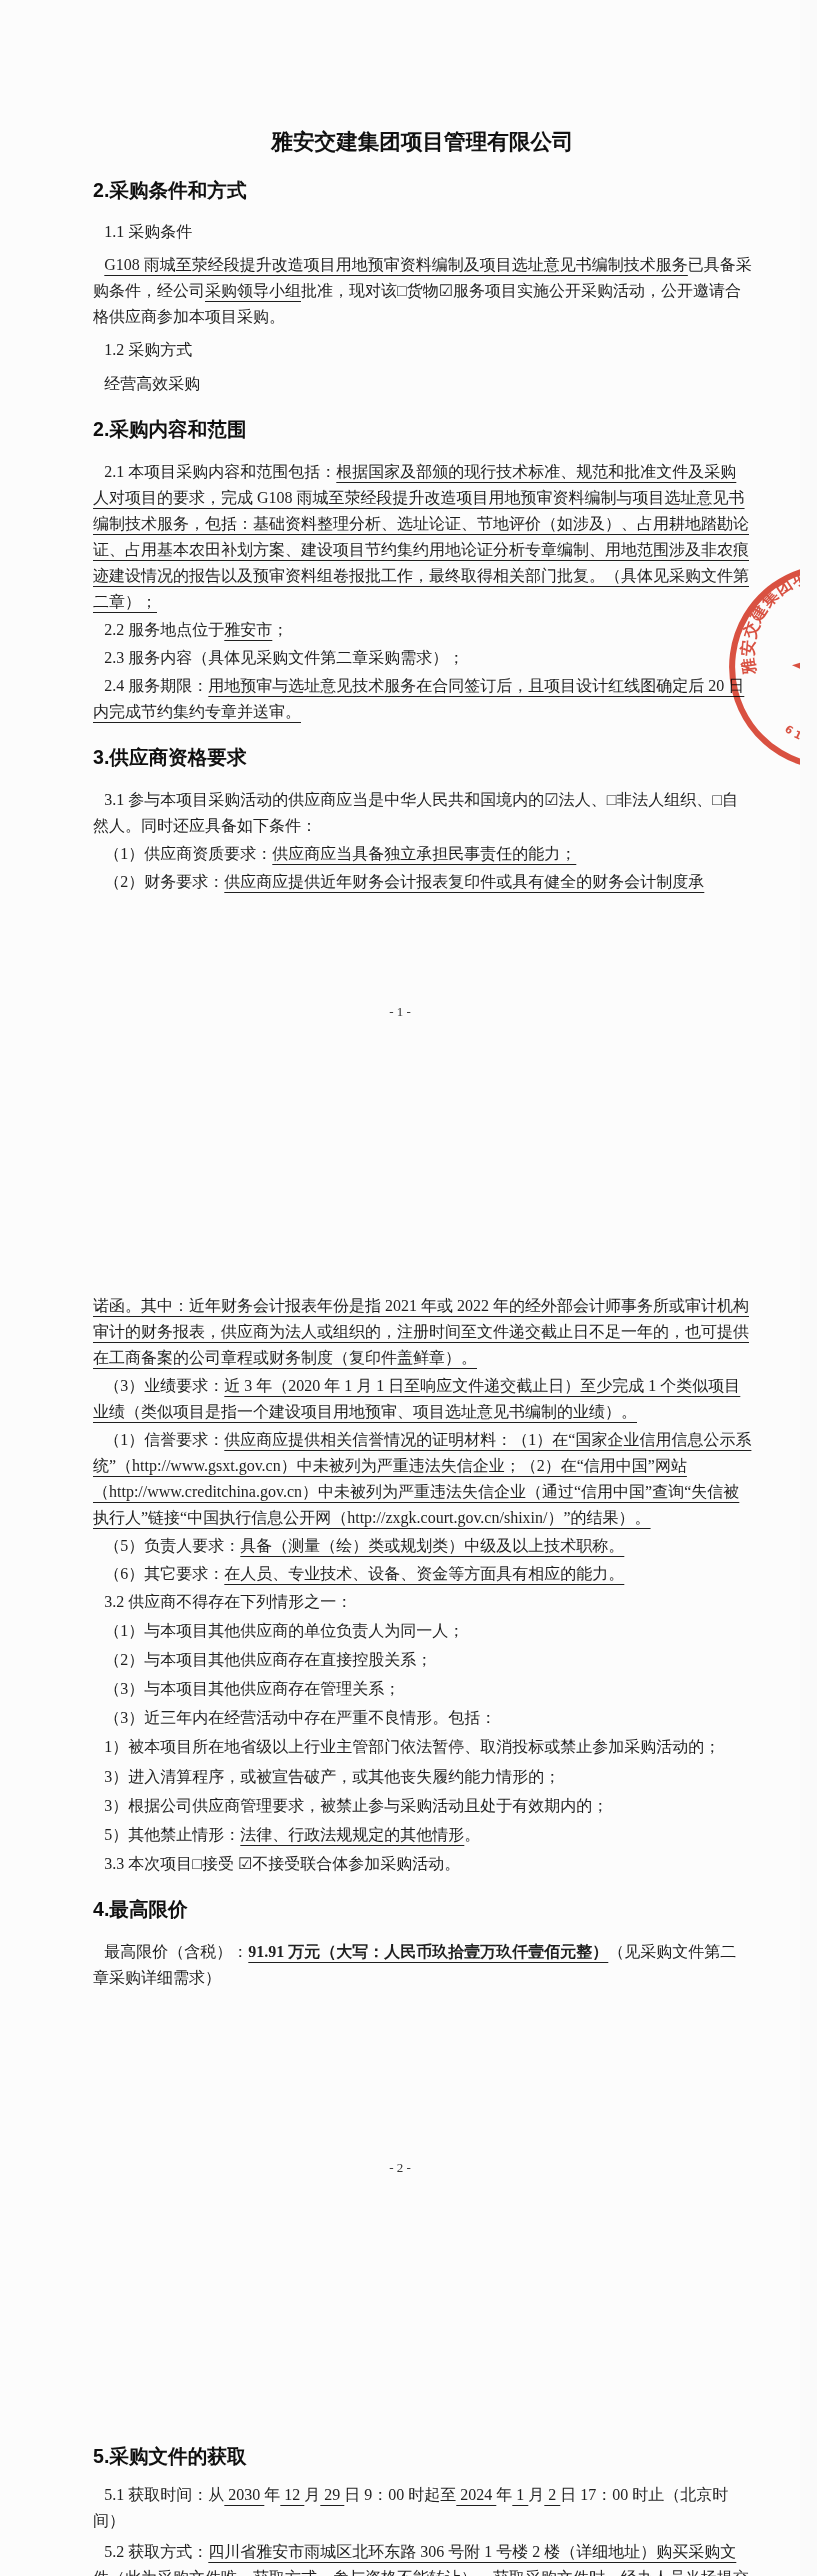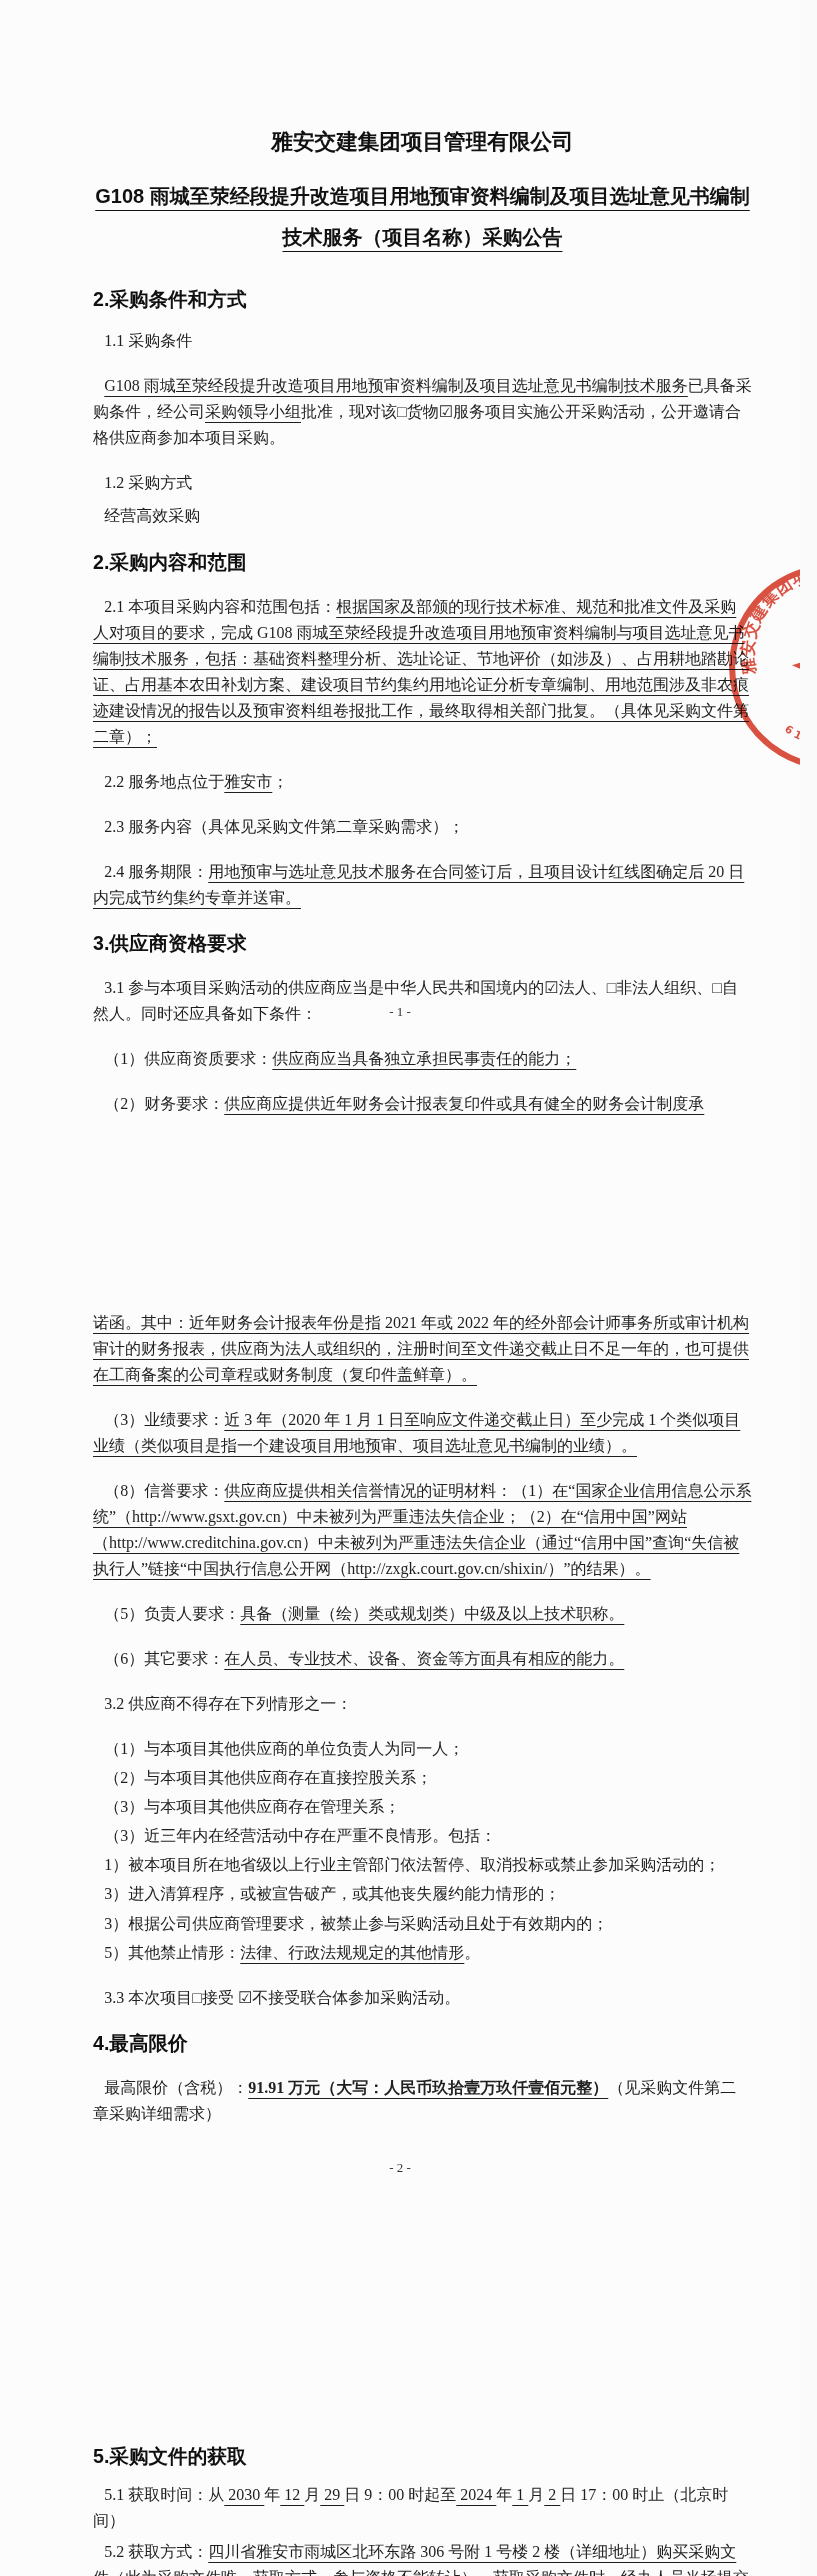--- a/index.html
+++ b/index.html
@@ -9,42 +9,41 @@
   .p1 .flow{padding-top:127px;}
   .p2 .flow{padding-top:135px;}
   .p3 .flow{padding-top:118px;}
 
   .blk{font-family:"Liberation Serif","DejaVu Serif",serif;font-size:16px;line-height:26px;color:#1f1f1f;}
   .title1{font-family:"Liberation Sans",sans-serif;font-weight:700;font-size:21.6px;line-height:30px;text-align:center;margin:0 0 18.5px 0;color:#111;}
   .title2{font-family:"Liberation Sans",sans-serif;font-weight:700;font-size:20px;line-height:41px;text-align:center;margin:0 0 29px 0;color:#111;}
   .title2 .u{text-underline-offset:7.2px;}
   .h1{font-family:"Liberation Sans",sans-serif;font-weight:700;font-size:19.6px;line-height:25px;margin:20.6px 0 16.5px 0;color:#101010;}
   .sub{margin:7.2px 0;text-indent:11.3px;}
-  .para{margin:19px 0;text-indent:11.3px;}
+  .para{margin:2px 0;text-indent:11.3px;}
   .cont{text-indent:0;}
   .item{margin:3.1px 0;text-indent:11.3px;}
   .p3 .h1{margin:14.4px 0 12.4px 0;}
   .p3 .para{margin:5.2px 0;}
   .u{text-decoration:underline;text-decoration-thickness:1px;text-underline-offset:4.6px;}
   .b{font-weight:700;text-decoration:underline;}
 
   .footer{position:absolute;top:1004px;left:0;width:100%;text-align:center;
           font-family:"Liberation Serif",serif;font-size:13px;color:#333;}
 
   .seal{position:absolute;pointer-events:none;mix-blend-mode:multiply;opacity:.88;}
   .seal svg{display:block;width:100%;height:100%;}
   .seal-edge1{left:721px;top:556px;width:222px;height:222px;transform:rotate(-14deg);}
 </style>
 </head>
 <body>
 
 <div class="page p1">
   <div class="flow">
       <div class="blk title1"><span>雅安交建集团项目管理有限公司</span></div>
-      <div class="blk title2"><span class="u">G108 雨城至荥经段提升改造项目用地预审资料编制及项目选址意见书编制技术服务（项目名称）采购公告</span></div>
       <div class="blk h1"><span>2.采购条件和方式</span></div>
       <div class="blk sub"><span>1.1 采购条件</span></div>
       <div class="blk para"><span class="u">G108 雨城至荥经段提升改造项目用地预审资料编制及项目选址意见书编制技术服务</span><span>已具备采购条件，经公司</span><span class="u">采购领导小组</span><span>批准，现对该□货物☑服务项目实施公开采购活动，公开邀请合格供应商参加本项目采购。</span></div>
       <div class="blk sub"><span>1.2 采购方式</span></div>
       <div class="blk sub"><span>经营高效采购</span></div>
       <div class="blk h1"><span>2.采购内容和范围</span></div>
       <div class="blk para"><span>2.1 本项目采购内容和范围包括：</span><span class="u">根据国家及部颁的现行技术标准、规范和批准文件及采购人对项目的要求，完成 G108 雨城至荥经段提升改造项目用地预审资料编制与项目选址意见书编制技术服务，包括：基础资料整理分析、选址论证、节地评价（如涉及）、占用耕地踏勘论证、占用基本农田补划方案、建设项目节约集约用地论证分析专章编制、用地范围涉及非农痕迹建设情况的报告以及预审资料组卷报批工作，最终取得相关部门批复。（具体见采购文件第二章）；</span></div>
       <div class="blk para"><span>2.2 服务地点位于</span><span class="u">雅安市</span><span>；</span></div>
       <div class="blk para"><span>2.3 服务内容（具体见采购文件第二章采购需求）；</span></div>
       <div class="blk para"><span>2.4 服务期限：</span><span class="u">用地预审与选址意见技术服务在合同签订后，且项目设计红线图确定后 20 日内完成节约集约专章并送审。</span></div>
@@ -63,21 +62,21 @@
         <polygon fill="#d73a28" points="220,142 239.4,195.3 296.1,197.3 251.4,232.2 267,286.7 220,255 173,286.7 188.6,232.2 143.9,197.3 200.6,195.3"></polygon>
       </svg>
     </div>
   <div class="footer">- 1 -</div>
 </div>
 
 <div class="page p2">
   <div class="flow">
       <div class="blk para cont"><span class="u">诺函。其中：近年财务会计报表年份是指 2021 年或 2022 年的经外部会计师事务所或审计机构审计的财务报表，供应商为法人或组织的，注册时间至文件递交截止日不足一年的，也可提供在工商备案的公司章程或财务制度（复印件盖鲜章）。</span></div>
       <div class="blk para"><span>（3）业绩要求：</span><span class="u">近 3 年（2020 年 1 月 1 日至响应文件递交截止日）至少完成 1 个类似项目业绩（类似项目是指一个建设项目用地预审、项目选址意见书编制的业绩）。</span></div>
-      <div class="blk para"><span>（8）信誉要求：</span><span class="u">供应商应提供相关信誉情况的证明材料：（1）在“国家企业信用信息公示系统”（http://www.gsxt.gov.cn）中未被列为严重违法失信企业；（2）在“信用中国”网站（http://www.creditchina.gov.cn）中未被列为严重违法失信企业（通过“信用中国”查询“失信被执行人”链接“中国执行信息公开网（http://zxgk.court.gov.cn/shixin/）”的结果）。</span></div>
+      <div class="blk para"><span>（1）信誉要求：</span><span class="u">供应商应提供相关信誉情况的证明材料：（1）在“国家企业信用信息公示系统”（http://www.gsxt.gov.cn）中未被列为严重违法失信企业；（2）在“信用中国”网站（http://www.creditchina.gov.cn）中未被列为严重违法失信企业（通过“信用中国”查询“失信被执行人”链接“中国执行信息公开网（http://zxgk.court.gov.cn/shixin/）”的结果）。</span></div>
       <div class="blk para"><span>（5）负责人要求：</span><span class="u">具备（测量（绘）类或规划类）中级及以上技术职称。</span></div>
       <div class="blk para"><span>（6）其它要求：</span><span class="u">在人员、专业技术、设备、资金等方面具有相应的能力。</span></div>
       <div class="blk para"><span>3.2 供应商不得存在下列情形之一：</span></div>
       <div class="blk item"><span>（1）与本项目其他供应商的单位负责人为同一人；</span></div>
       <div class="blk item"><span>（2）与本项目其他供应商存在直接控股关系；</span></div>
       <div class="blk item"><span>（3）与本项目其他供应商存在管理关系；</span></div>
       <div class="blk item"><span>（3）近三年内在经营活动中存在严重不良情形。包括：</span></div>
       <div class="blk item"><span>1）被本项目所在地省级以上行业主管部门依法暂停、取消投标或禁止参加采购活动的；</span></div>
       <div class="blk item"><span>3）进入清算程序，或被宣告破产，或其他丧失履约能力情形的；</span></div>
       <div class="blk item"><span>3）根据公司供应商管理要求，被禁止参与采购活动且处于有效期内的；</span></div>

